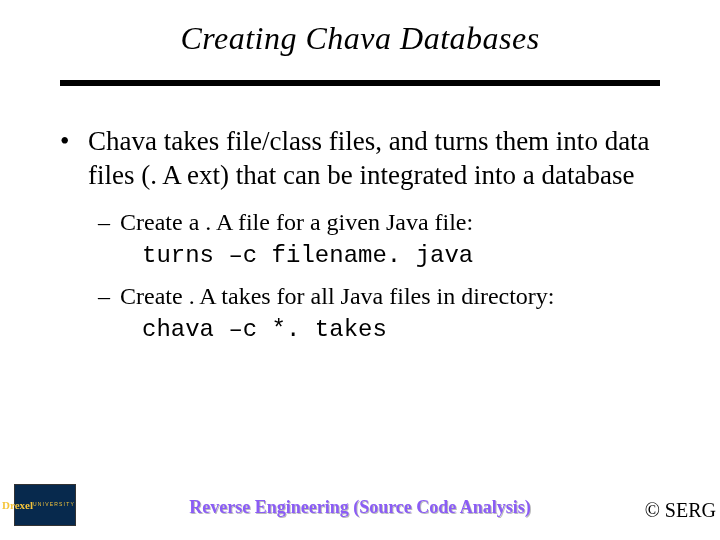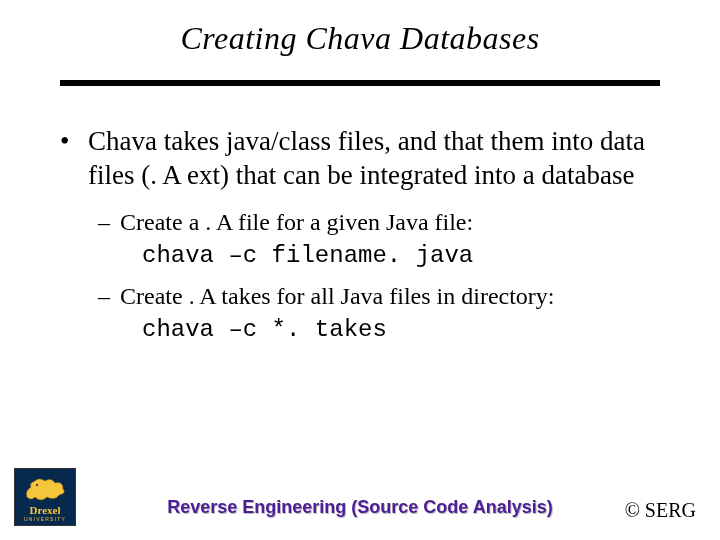--- a/index.html
+++ b/index.html
@@ -84,44 +84,44 @@
     font-size: 24px;
     display: block;
     margin: 4px 0 10px 22px;
   }
   .footer-title {
     position: absolute;
     bottom: 22px;
     left: 0;
     width: 720px;
     text-align: center;
-    font-family: Liberation Sans, sans-serif;
+    font-family: Liberation Serif, serif;
     font-size: 18px;
     font-weight: 700;
-    color: #4c1d95;
+    color: #8b5cf6;
     text-shadow: 1px 1px 0 #bbb;
   }
   .copyright {
     position: absolute;
     bottom: 18px;
-    right: 24px;
+    right: 4px;
     font-family: "Times New Roman", Times, serif;
     font-size: 20px;
   }
   .logo {
     position: absolute;
     left: 14px;
     bottom: 14px;
     width: 62px;
-    height: 58px;
+    height: 42px;
     background: #07294d;
     border: 1px solid #333;
     box-sizing: border-box;
     display: flex;
-    flex-direction: column;
+    flex-direction: row;
     justify-content: flex-end;
     align-items: center;
   }
   .logo .dragon {
     width: 44px;
     height: 28px;
     margin-bottom: 2px;
   }
   .logo .drexel-text {
     font-family: "Times New Roman", serif;
@@ -143,25 +143,25 @@
 <body>
 
 <div class="slide">
 
   <div class="title">Creating Chava Databases</div>
   <div class="title-rule"></div>
 
   <div class="body">
     <ul class="level1">
       <li>
-        <span>Chava takes java/class files, and that them into data files (. A ext) that can be integrated into a database</span>
+        <span>Chava takes file/class files, and turns them into data files (. A ext) that can be integrated into a database</span>
         <ul class="level2">
           <li>
             <span>Create a . A file for a given Java file:</span>
-            <span class="code">chava –c filename. java</span>
+            <span class="code">turns –c filename. java</span>
           </li>
           <li>
             <span>Create . A takes for all Java files in directory:</span>
             <span class="code">chava –c *. takes</span>
           </li>
         </ul>
       </li>
     </ul>
   </div>
 

